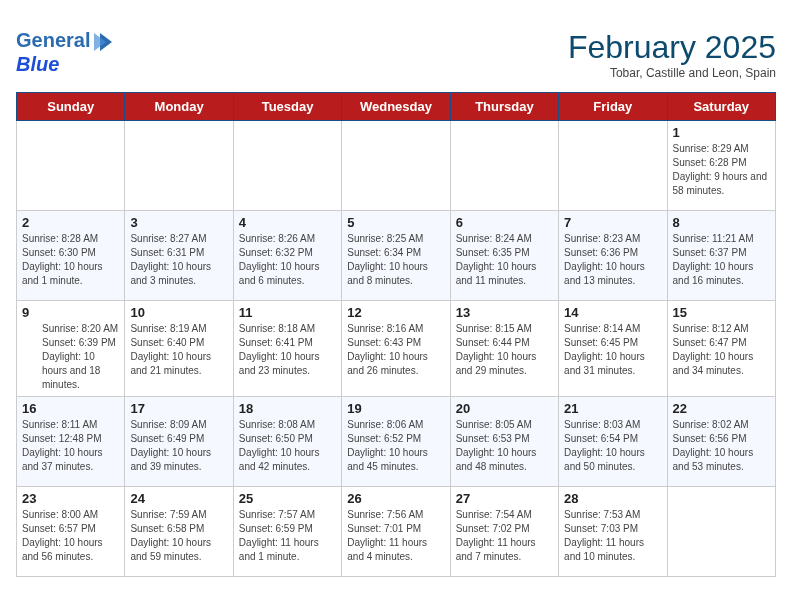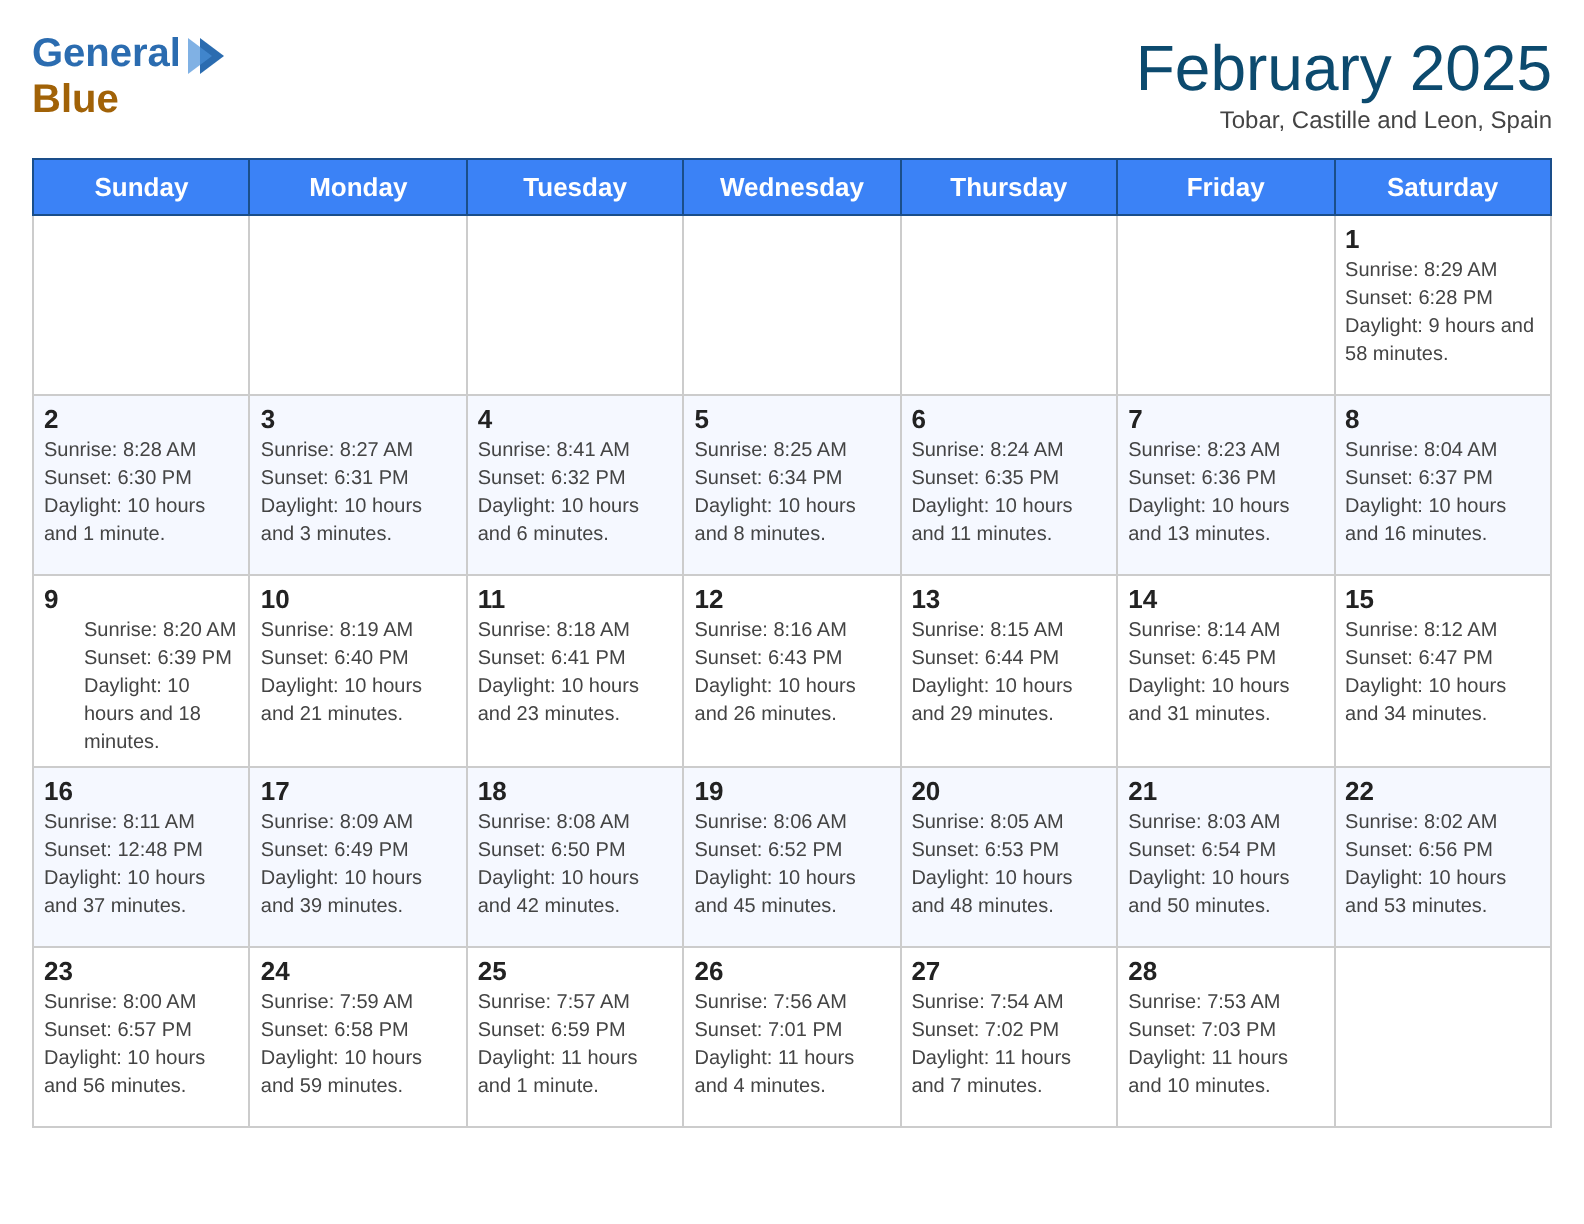--- a/index.html
+++ b/index.html
@@ -8,20 +8,21 @@
       background: #fff;
       width: 792px;
       min-height: 612px;
       padding: 16px;
     }
     .header {
       display: flex;
       justify-content: space-between;
       align-items: flex-start;
       margin-bottom: 12px;
+      margin-top: 13px;
     }
     .logo {
       display: flex;
       align-items: center;
     }
     .title-block {
       text-align: right;
     }
     .title-block h1 {
       font-size: 32px;
@@ -32,21 +33,21 @@
       font-size: 12px;
       font-weight: normal;
       color: #444;
     }
     table {
       width: 100%;
       border-collapse: collapse;
       table-layout: fixed;
     }
     thead th {
-      background-color: #3b82f6;
+      background-color: #b91c1c;
       color: white;
       text-align: center;
       padding: 6px 4px;
       font-size: 13px;
       font-weight: bold;
       border: 1px solid #1a4e8a;
     }
     td {
       border: 1px solid #ccc;
       vertical-align: top;
@@ -77,21 +78,21 @@
 
 <div class="header">
   <div class="logo">
     <div>
       <div style="font-size:20px;font-weight:bold;color:#2b6cb0;line-height:1.1;">
         General<svg style="display:inline;vertical-align:middle;margin-left:2px;" width="22" height="22" viewBox="0 0 22 22">
           <polygon points="8,2 20,11 8,20" fill="#2b6cb0"></polygon>
           <polygon points="2,2 14,11 2,20" fill="#4a90d9" opacity="0.7"></polygon>
         </svg>
       </div>
-      <div style="font-size:20px;font-weight:bold;color:#a16207;line-height:1.1;">Blue</div>
+      <div style="font-size:20px;font-weight:bold;color:#1d4ed8;line-height:1.1;font-style:italic;">Blue</div>
     </div>
   </div>
   <div class="title-block">
     <h1>February 2025</h1>
     <h2>Tobar, Castille and Leon, Spain</h2>
   </div>
 </div>
 
 <table>
   <thead>
@@ -128,21 +129,21 @@
 Daylight: 10 hours and 1 minute.</div>
         </td>
         <td>
           <span class="day-num">3</span>
           <div class="day-info" style="white-space: pre-line;">Sunrise: 8:27 AM
 Sunset: 6:31 PM
 Daylight: 10 hours and 3 minutes.</div>
         </td>
         <td>
           <span class="day-num">4</span>
-          <div class="day-info" style="white-space: pre-line;">Sunrise: 8:41 AM
+          <div class="day-info" style="white-space: pre-line;">Sunrise: 8:26 AM
 Sunset: 6:32 PM
 Daylight: 10 hours and 6 minutes.</div>
         </td>
         <td>
           <span class="day-num">5</span>
           <div class="day-info" style="white-space: pre-line;">Sunrise: 8:25 AM
 Sunset: 6:34 PM
 Daylight: 10 hours and 8 minutes.</div>
         </td>
         <td>
@@ -152,21 +153,21 @@
 Daylight: 10 hours and 11 minutes.</div>
         </td>
         <td>
           <span class="day-num">7</span>
           <div class="day-info" style="white-space: pre-line;">Sunrise: 8:23 AM
 Sunset: 6:36 PM
 Daylight: 10 hours and 13 minutes.</div>
         </td>
         <td>
           <span class="day-num">8</span>
-          <div class="day-info" style="white-space: pre-line;">Sunrise: 8:04 AM
+          <div class="day-info" style="white-space: pre-line;">Sunrise: 11:21 AM
 Sunset: 6:37 PM
 Daylight: 10 hours and 16 minutes.</div>
         </td>
       </tr>
       <tr>
         <td>
           <span class="day-num">9</span>
           <div class="day-info" style="white-space: pre-line; margin-left: 20px;">Sunrise: 8:20 AM
 Sunset: 6:39 PM
 Daylight: 10 hours and 18 minutes.</div>

